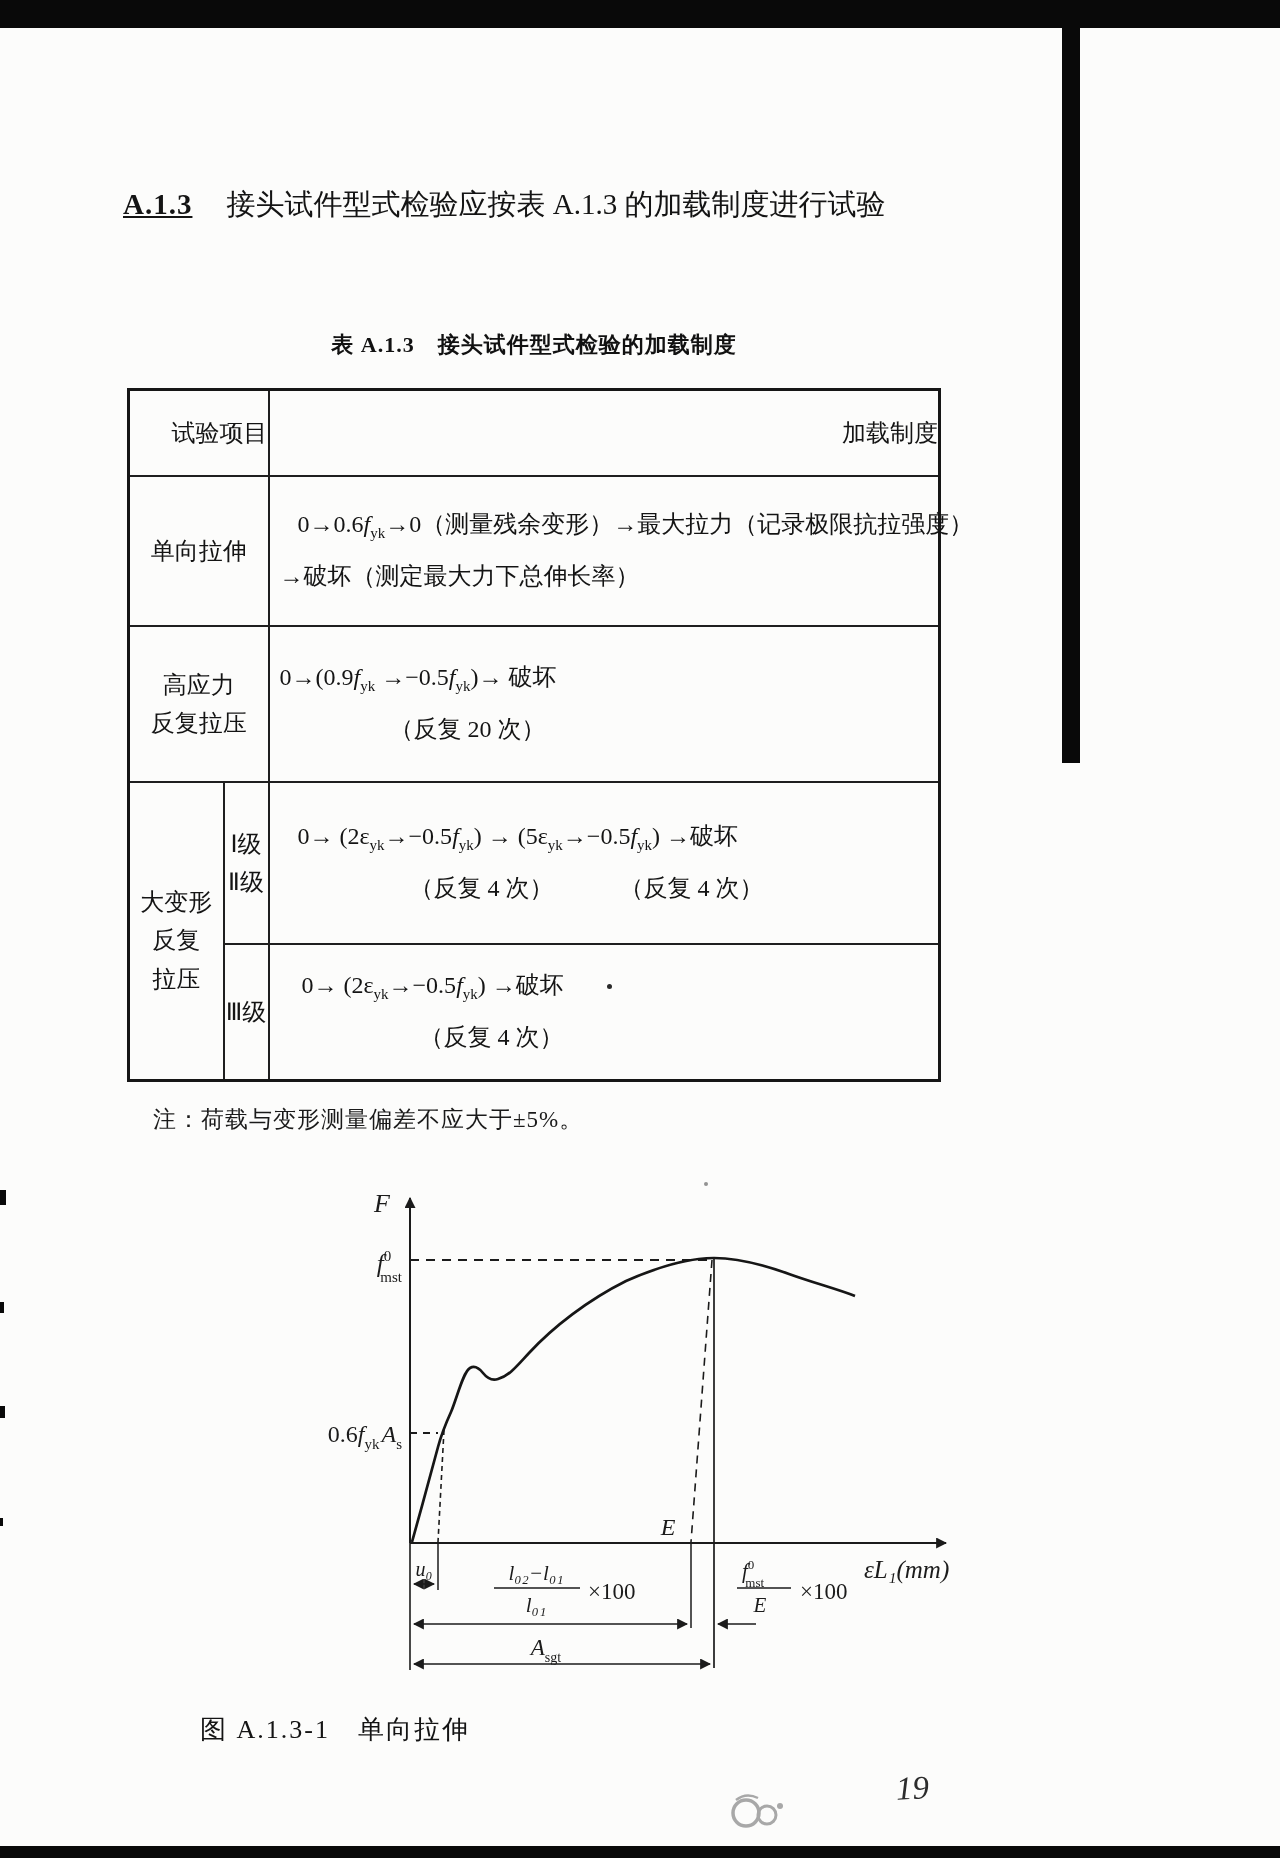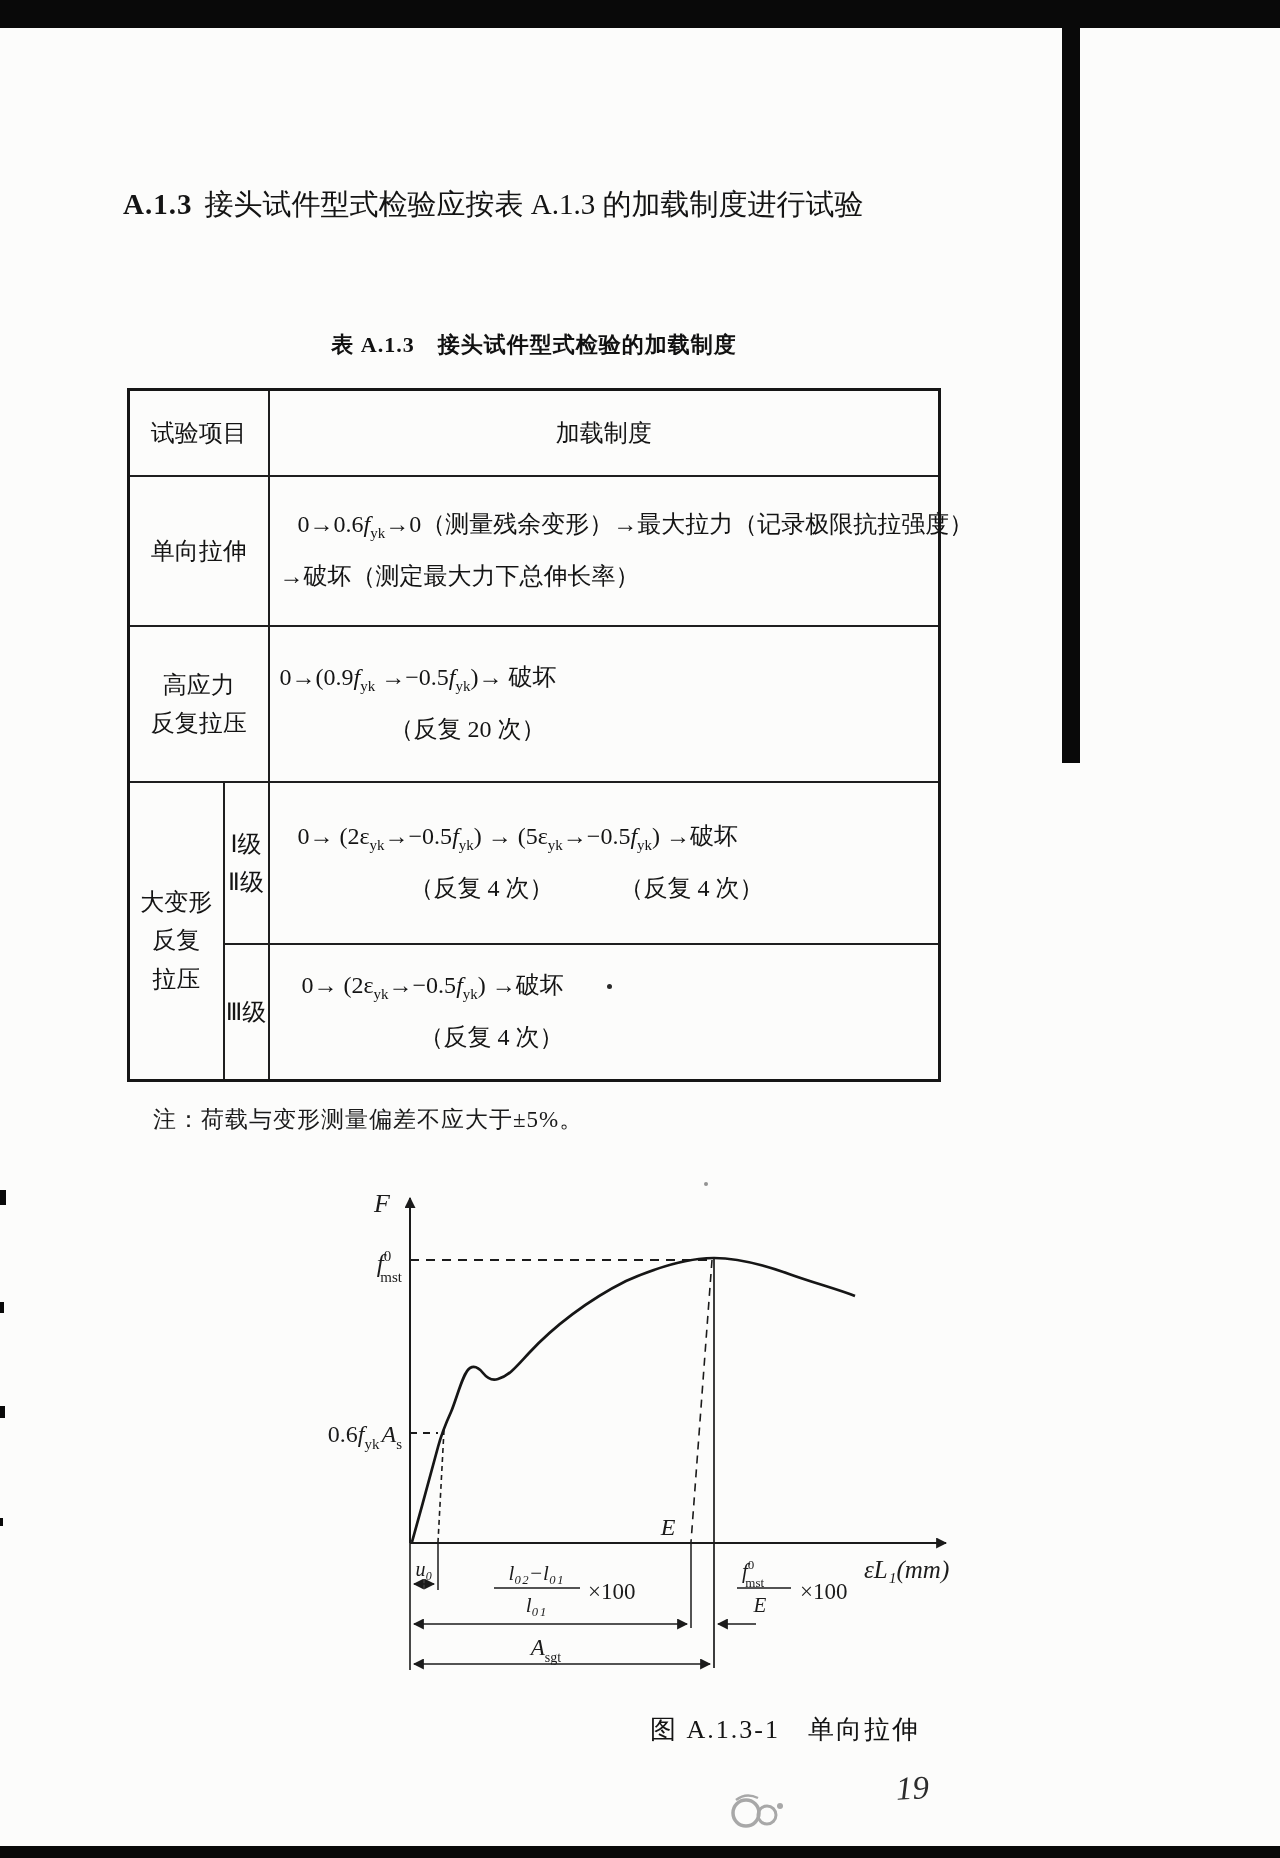--- a/index.html
+++ b/index.html
@@ -3,46 +3,46 @@
 <meta charset="utf-8">
 <style>
   html,body{margin:0;padding:0;background:#e8e8e8;}
   #page{position:relative;width:1280px;height:1858px;background:#fcfcfb;overflow:hidden;
         font-family:"Liberation Serif",serif;color:#1a1a1a;}
   
   .bar{position:absolute;background:#090909;}
   .speck{position:absolute;background:#2a2a2a;border-radius:50%;}
   
   .heading{position:absolute;left:123px;top:176px;width:840px;font-size:29px;line-height:1.95;color:#141414;}
-  .heading .b{font-weight:bold;margin-right:12px;letter-spacing:1px;}
+  .heading .b{font-weight:bold;margin-right:34px;letter-spacing:1px;text-decoration:underline;}
   
   .tbl-caption{position:absolute;left:127px;top:330px;width:814px;text-align:center;
                font-weight:bold;font-size:22px;letter-spacing:1px;color:#111;}
   
   .spec-table{position:absolute;left:127px;top:388px;width:814px;border-collapse:collapse;
               table-layout:fixed;font-size:24px;color:#141414;border:3px solid #161616;}
   .spec-table td{border:2px solid #1f1f1f;vertical-align:middle;padding:0;}
   .spec-table td.item{text-align:center;line-height:1.6;}
-  .spec-table tr.r-head td{height:84px;text-align:center;}
+  .spec-table tr.r-head td{height:84px;text-align:right;}
   .spec-table tr.r1 td{height:148px;}
   .spec-table tr.r2 td{height:154px;}
   .spec-table tr.r3a td{height:160px;}
   .spec-table tr.r3b td{height:134px;}
   .spec-table td.span-item{padding-top:100px;vertical-align:top;}
   .spec-table .l1,.spec-table .l2{line-height:1.15;white-space:nowrap;}
   .spec-table .l2{margin-top:24px;}
   .i8{margin-left:10px;}  .i28{margin-left:28px;} .i32{margin-left:32px;}
   .i120{margin-left:120px;} .i140{margin-left:140px;} .i150{margin-left:150px;}
   .g2{margin-left:66px;}
   .spec-table sub, .note sub{font-size:15px;line-height:0;}
   
   .note{position:absolute;left:153px;top:1104px;font-size:23px;color:#1a1a1a;letter-spacing:1px;}
   
   #fig{position:absolute;left:248px;top:1180px;}
-  .fig-caption{position:absolute;left:200px;top:1712px;width:720px;text-align:right;
+  .fig-caption{position:absolute;left:200px;top:1712px;width:720px;text-align:left;
                font-size:26px;letter-spacing:2px;color:#141414;}
   
   .pagenum{position:absolute;left:896px;top:1770px;font-size:33px;font-style:italic;
            color:#2c2c2c;transform:rotate(-3deg);}
   .watermark{position:absolute;left:722px;top:1782px;display:flex;align-items:center;
              color:#8f8f8f;font-size:37px;letter-spacing:2px;opacity:.85;}
   svg text{fill:#1b1b1b;}
   .it{font-style:italic;}
 </style>
 </head>

